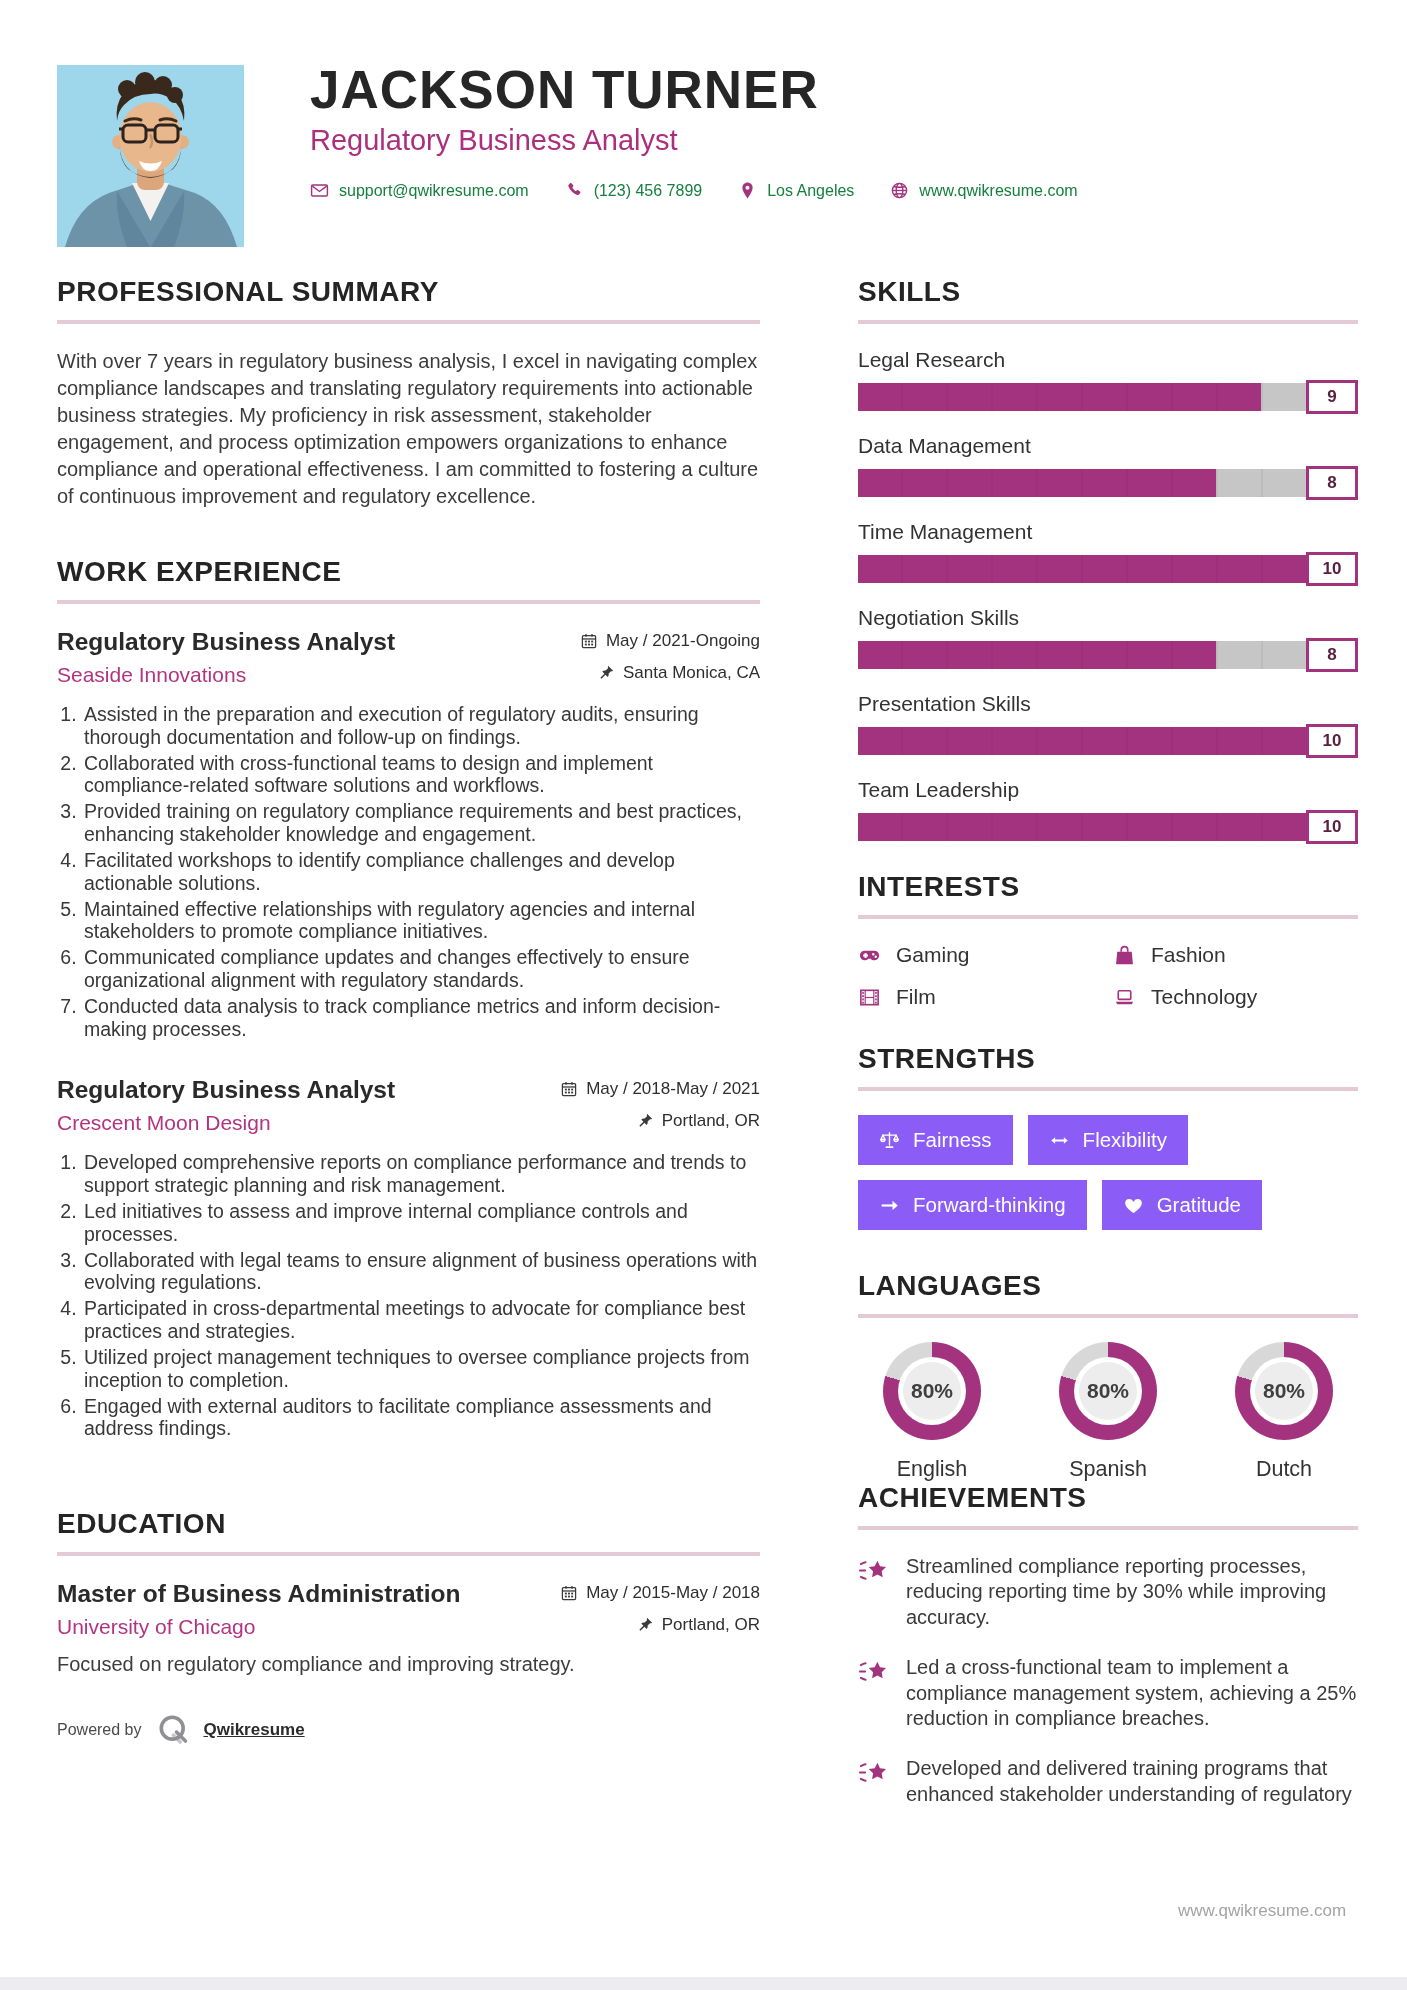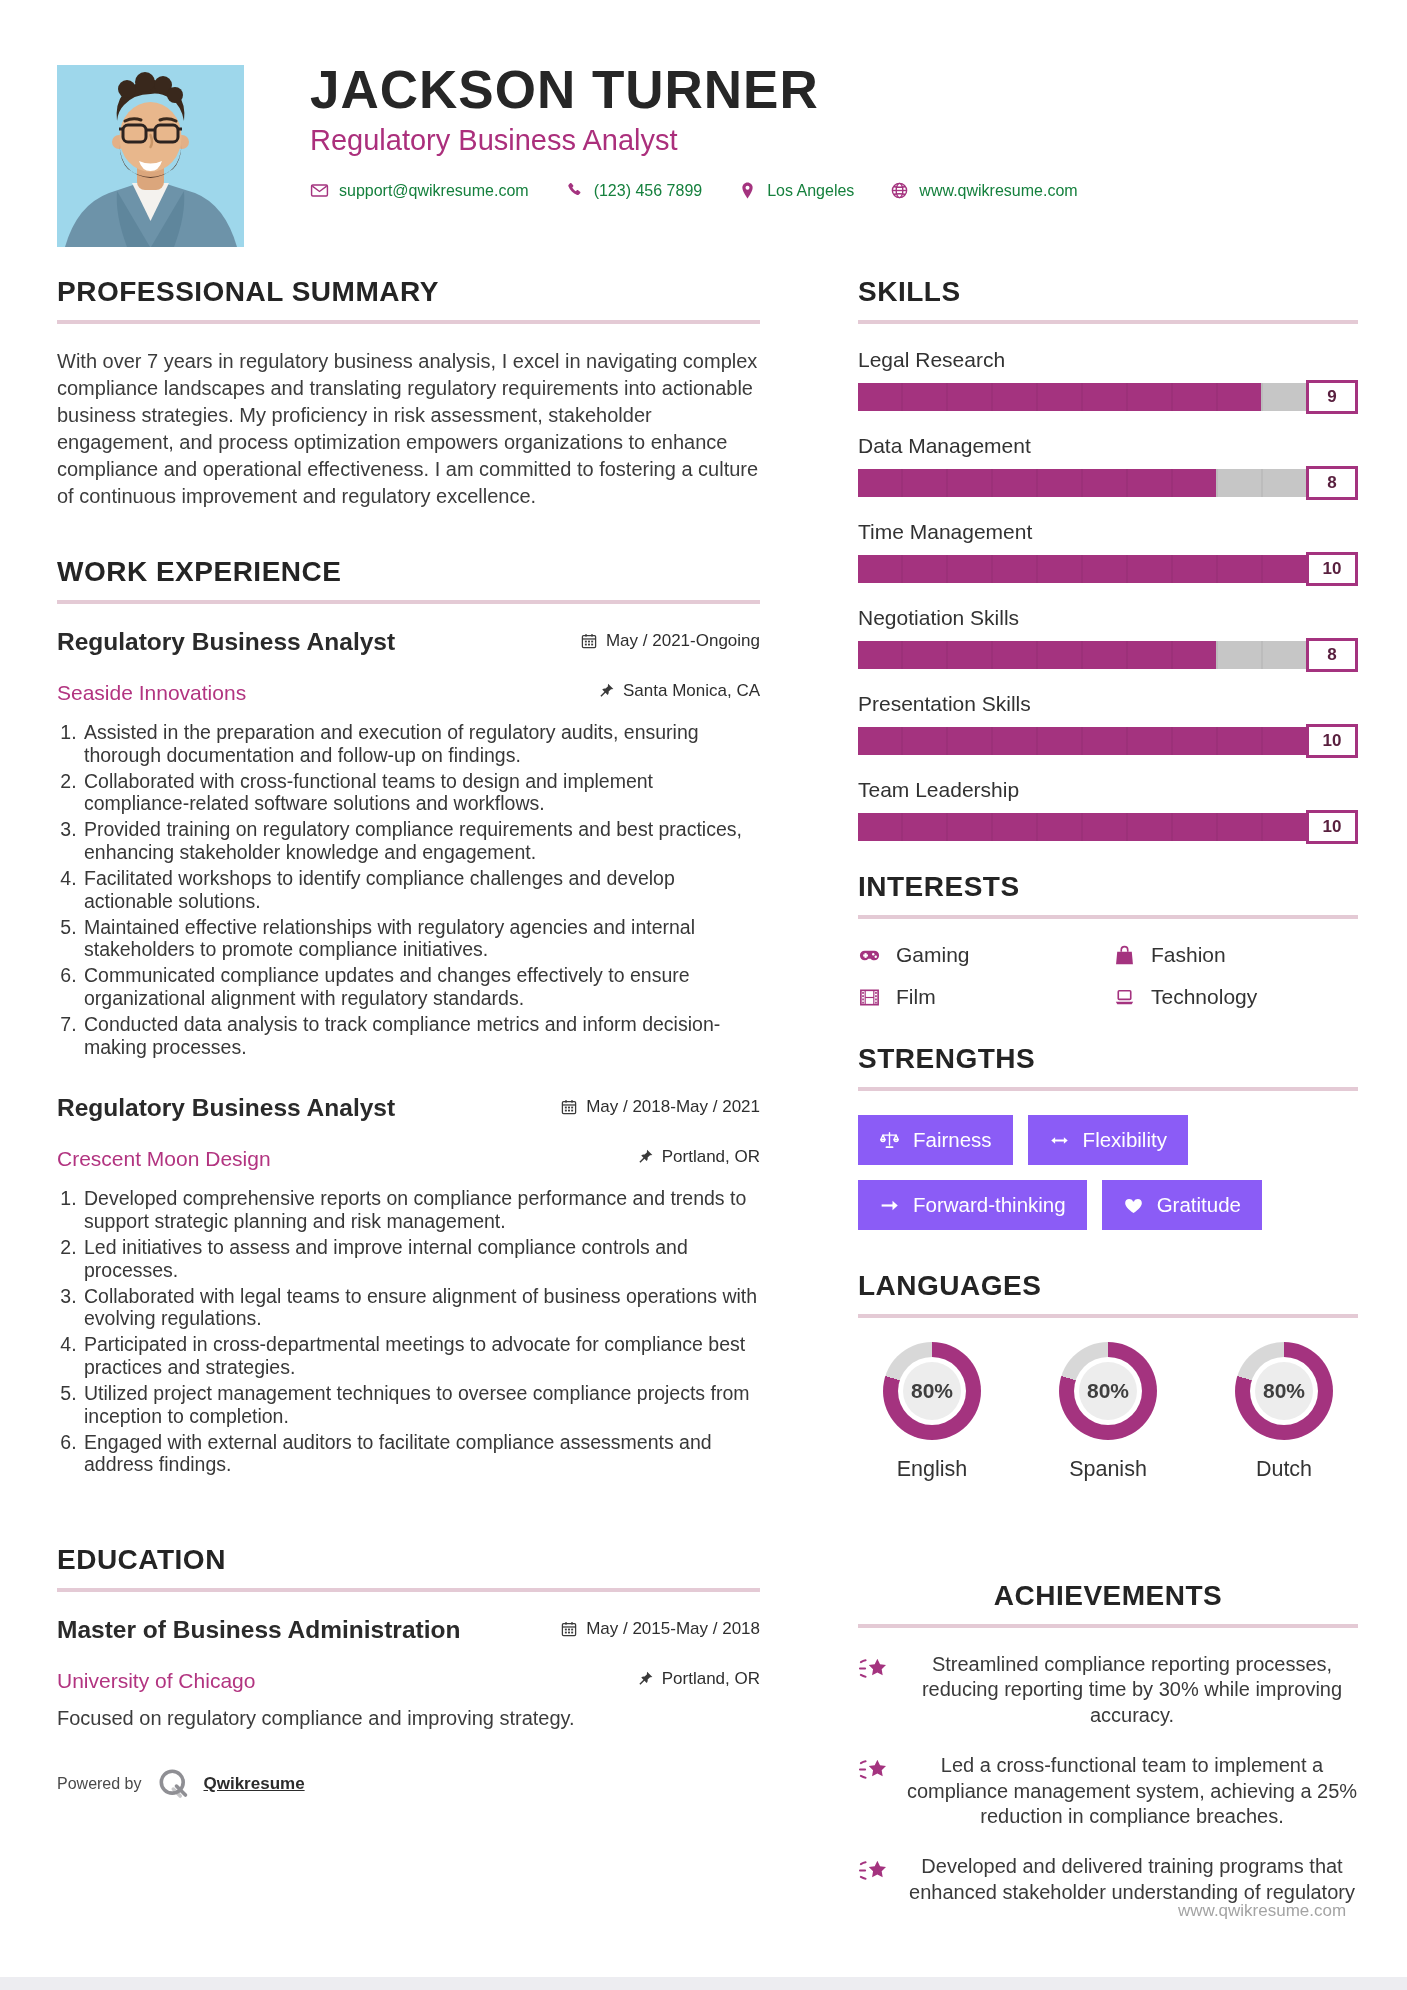--- a/index.html
+++ b/index.html
@@ -25,21 +25,21 @@
   
   .summary-p{font-size:20px;line-height:1.35;color:#3c3c3c;margin:0;}
   
   .job{margin-bottom:36px;}
   .row{display:flex;justify-content:space-between;align-items:baseline;}
   .job-title{font-size:24.5px;font-weight:bold;color:#2a2a2a;}
   .meta{font-size:17px;color:#2e2e2e;display:flex;align-items:center;gap:8px;white-space:nowrap;}
   .mic{width:18px;height:18px;color:#3a3a3a;flex:none;}
   .mic svg{width:100%;height:100%;display:block;}
   .company{font-size:21px;color:#b23480;}
-  .sub{margin-top:25px;}
+  .sub{margin-top:7px;}
   ol.bullets{margin:16px 0 0;padding-left:25px;font-size:19.5px;line-height:1.17;color:#383838;}
   ol.bullets li{margin-bottom:3px;padding-left:2px;}
   .edu-note{font-size:20px;color:#3c3c3c;margin-top:14px;}
   .powered{margin-top:36px;display:flex;align-items:center;gap:13px;}
   .powered-label{font-size:16px;color:#4a4a4a;}
   .qlogo{width:36px;height:36px;color:#8f8f94;}
   .qlogo svg{width:100%;height:100%;display:block;}
   .brand{font-size:17px;font-weight:bold;color:#2c2c2c;text-decoration:underline;}
   
   .skill{margin-bottom:23px;}
@@ -64,21 +64,21 @@
   .bic svg{width:100%;height:100%;display:block;}
   
   .langs{display:flex;justify-content:space-between;padding:0 6px;}
   .lang{width:136px;text-align:center;}
   .donut{width:98px;height:98px;border-radius:50%;position:relative;margin:0 auto;}
   .hole{position:absolute;inset:15px;background:#fff;border-radius:50%;}
   .hole2{position:absolute;inset:20px;background:#ededed;border-radius:50%;display:flex;
      align-items:center;justify-content:center;font-size:21px;font-weight:bold;color:#3f3f3f;}
   .lang-label{margin-top:17px;font-size:21.5px;color:#333;}
   
-  .sec-achievements{margin-top:98px;text-align:center;}
+  .sec-achievements{}
   .ach{display:flex;gap:17px;margin-bottom:25px;align-items:flex-start;}
   .aic{width:31px;height:27px;color:#a4337f;flex:none;margin-top:3px;}
   .aic svg{width:100%;height:100%;display:block;}
   .ach-text{font-size:20px;line-height:1.27;color:#3a3a3a;}
   
   .watermark{position:absolute;left:1178px;top:1901px;font-size:17px;color:#8d8d8d;opacity:.8;z-index:5;}
   .bottom-strip{position:absolute;left:0;right:0;bottom:0;height:13px;background:#ededf1;}
 </style>
 </head>
 <body>

